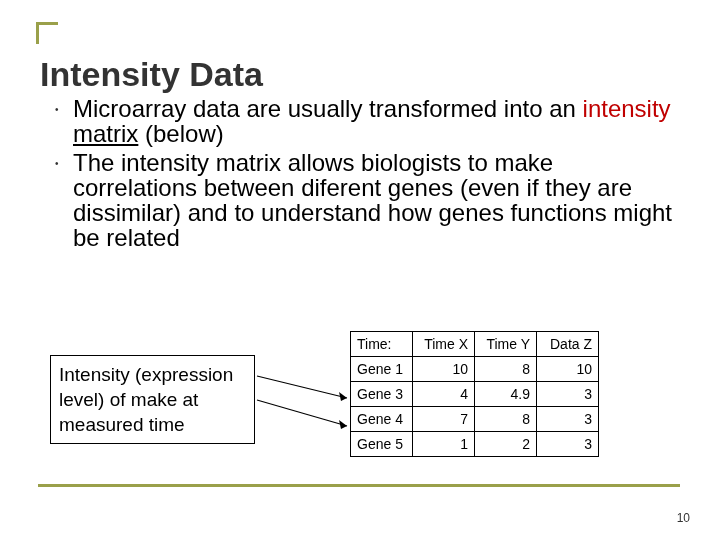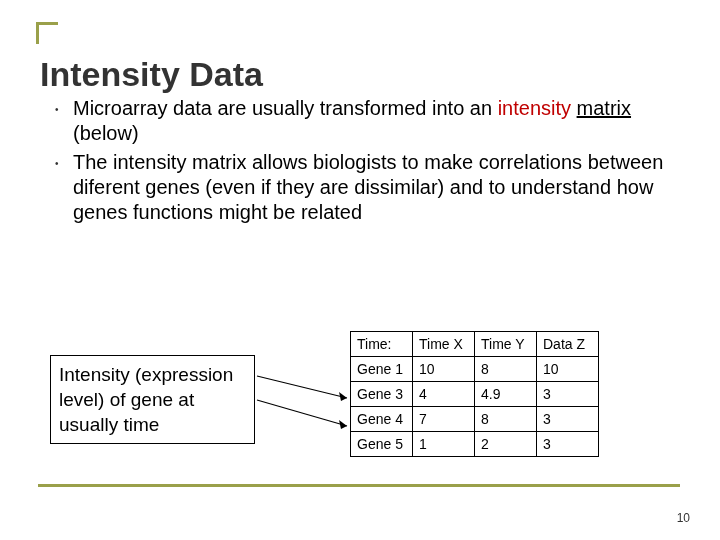--- a/index.html
+++ b/index.html
@@ -41,21 +41,21 @@
   }
   .bullet .dot {
     width: 18px;
     flex: 0 0 18px;
     font-size: 10px;
     color: #333;
     line-height: 22px;
     padding-top: 3px;
   }
   .bullet .text {
-    font-size: 20px;
+    font-size: 24px;
     color: #000;
     line-height: 25px;
   }
   .intensity { color: #c00000; }
   .matrix { text-decoration: underline; color: #000; }
   .callout-box {
     position: absolute;
     top: 355px;
     left: 50px;
     width: 205px;
@@ -68,21 +68,21 @@
   .data-table {
     position: absolute;
     top: 331px;
     left: 350px;
     border-collapse: collapse;
     font-size: 14px;
   }
   .data-table th, .data-table td {
     border: 1px solid #000;
     padding: 3px 6px;
-    text-align: left;
+    text-align: right;
     min-width: 62px;
     height: 25px;
   }
   .data-table th { font-weight: normal; }
   .data-table .rowhead { text-align: left; }
   .arrow-svg {
     position: absolute;
     top: 358px;
     left: 252px;
     width: 110px;
@@ -119,21 +119,21 @@
       <span>Microarray data are usually transformed into an </span><span class="intensity">intensity</span>
       <span class="matrix">matrix</span><span> (below)</span>
     </div>
   </div>
   <div class="bullet">
     <div class="dot">•</div>
     <div class="text">The intensity matrix allows biologists to make correlations between diferent genes (even if they are dissimilar) and to understand how genes functions might be related</div>
   </div>
 </div>
 
-<div class="callout-box">Intensity (expression level) of gene at usually time</div>
+<div class="callout-box">Intensity (expression level) of make at measured time</div>
 
 <svg class="arrow-svg" viewBox="0 0 110 78">
   <line x1="5" y1="18" x2="95" y2="40" stroke="#000" stroke-width="1.2"></line>
   <polygon points="95,40 87,34 89,43" fill="#000"></polygon>
   <line x1="5" y1="42" x2="95" y2="68" stroke="#000" stroke-width="1.2"></line>
   <polygon points="95,68 87,62 89,71" fill="#000"></polygon>
 </svg>
 
 <table class="data-table">
   <thead>

